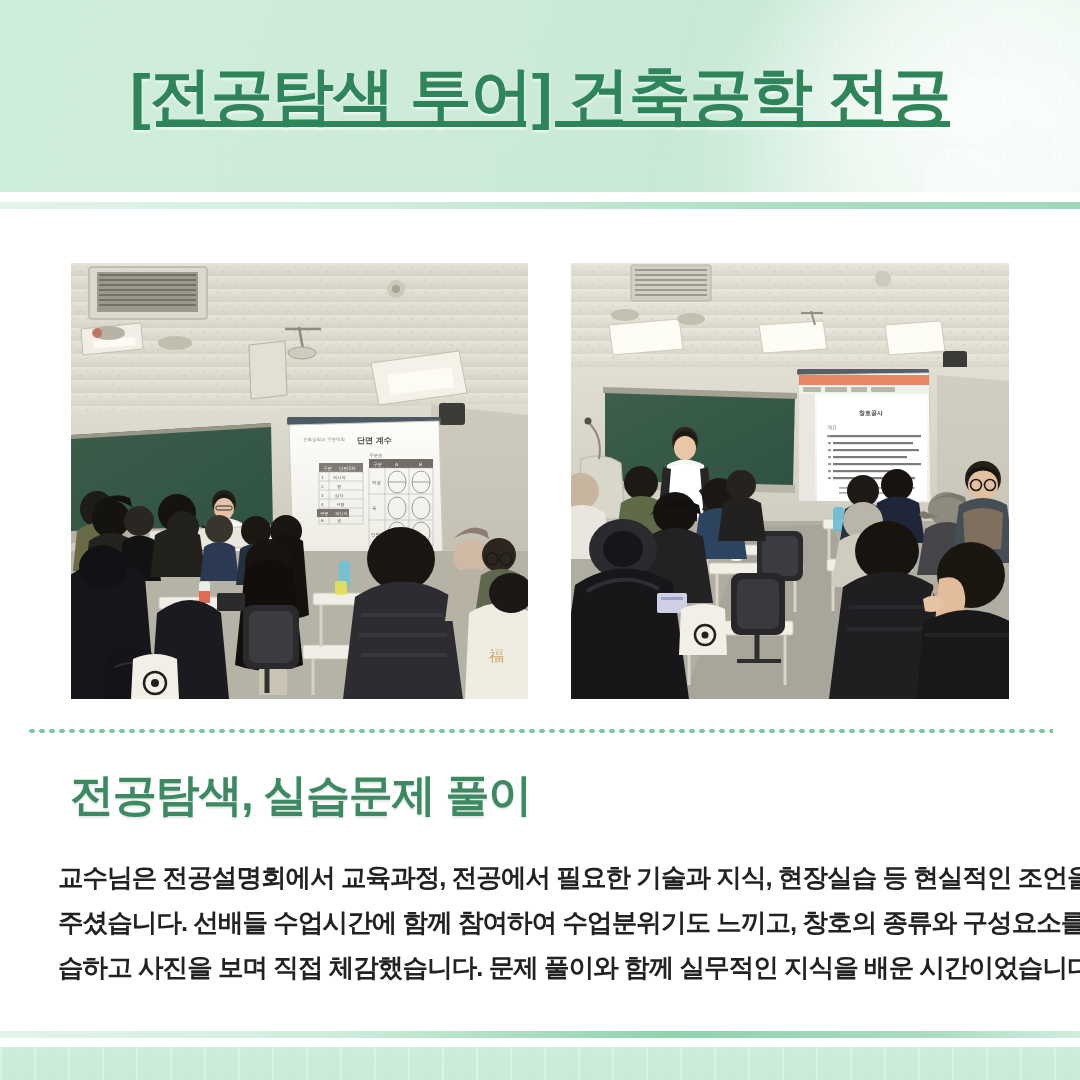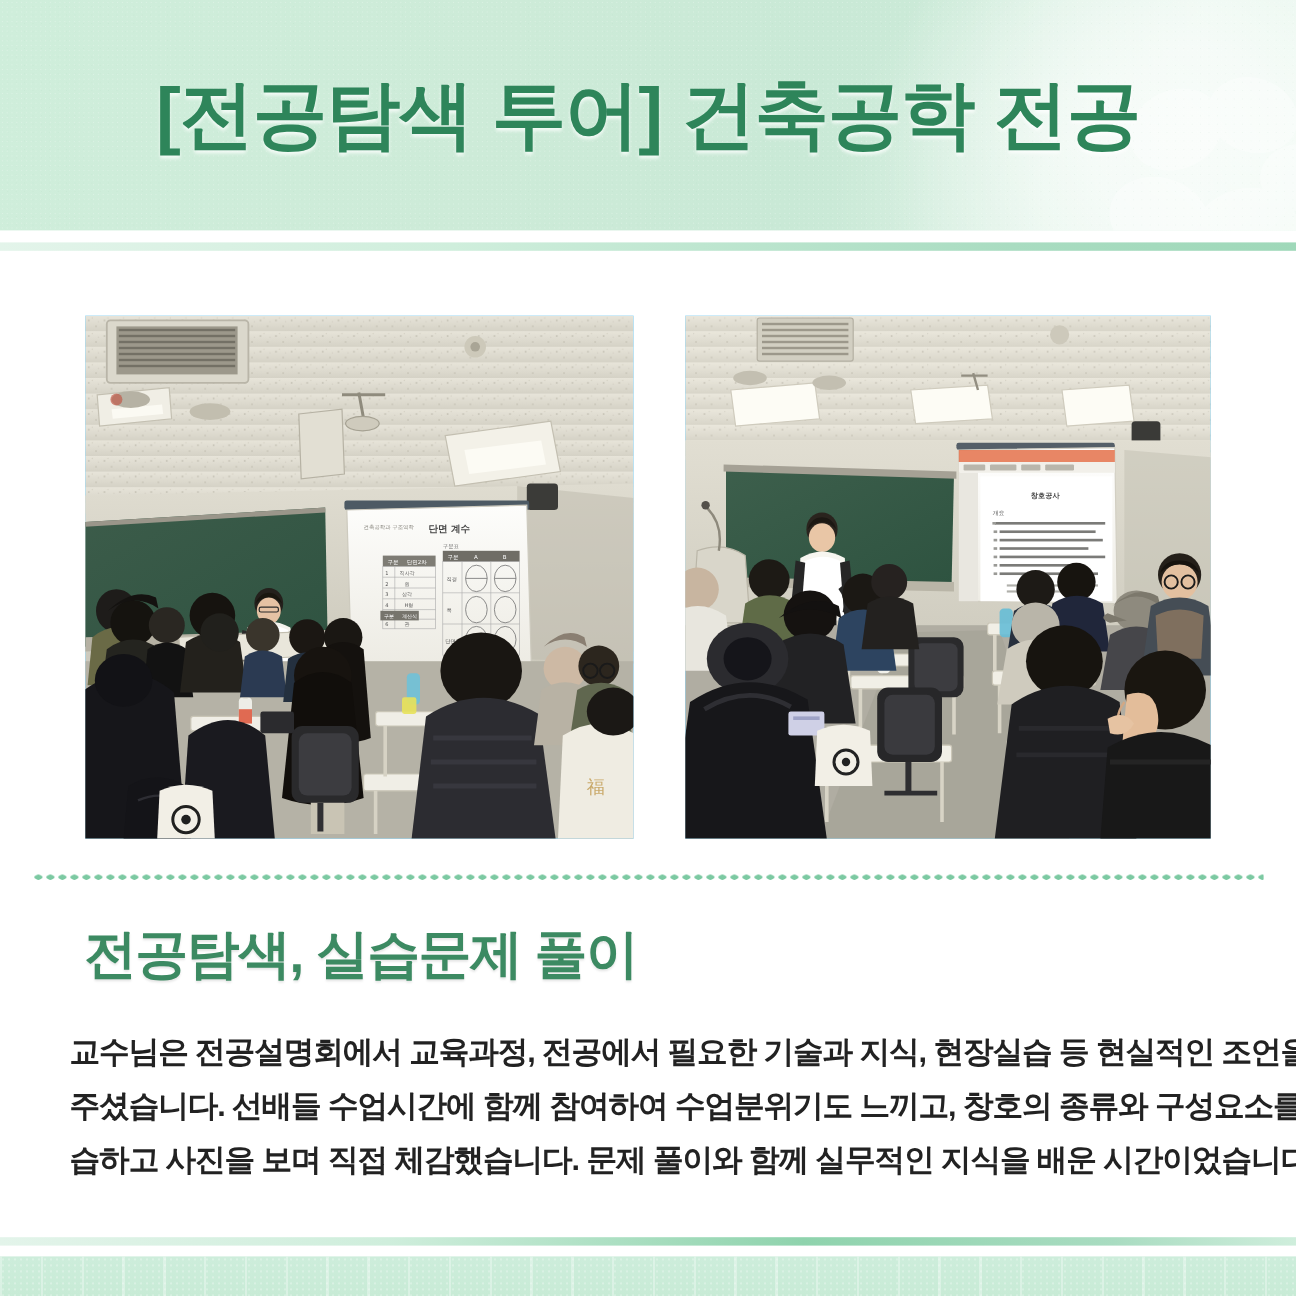--- a/index.html
+++ b/index.html
@@ -33,20 +33,21 @@
   .clover{ position:absolute; right:-18px; top:56px; width:250px; height:200px; opacity:.5; }
 
   .title {
     position:absolute; left:0; top:0; width:1080px; height:192px;
     display:flex; align-items:center; justify-content:center;
     font-size:62px; font-weight:700; letter-spacing:-1px;
     color:#2e855a;
     text-shadow:0 2px 3px rgba(255,255,255,.75);
     white-space:nowrap;
     z-index:3;
+    text-decoration:underline;
   }
 
   
   .bar-top {
     position:absolute; left:0; top:202px; width:1080px; height:7px;
     background:linear-gradient(90deg,#e3f4ea 0%,#cfeedc 35%,#a9dcc1 78%,#9fd8b9 100%);
   }
   .bar-bottom {
     position:absolute; left:0; top:1031px; width:1080px; height:7px;
     background:linear-gradient(90deg,#e3f4ea 0%,#cfeedc 30%,#8fd3ad 62%,#a9dcc1 86%,#cfeedc 100%);
@@ -59,21 +60,21 @@
   .footer-band::after{
     content:""; position:absolute; inset:0;
     background-image:
       repeating-linear-gradient(90deg, rgba(255,255,255,.32) 0 2px, rgba(255,255,255,0) 2px 34px),
       radial-gradient(rgba(255,255,255,.28) .6px, transparent .7px);
     background-size:auto, 5px 5px;
   }
 
   
   .photos { position:absolute; left:0; top:263px; width:1080px; height:436px; }
-  .photo { position:absolute; top:0; overflow:hidden; background:#7dd3fc;text-align:right; }
+  .photo { position:absolute; top:0; overflow:hidden; background:#fdba74;text-align:right; }
   .photo.left  { left:71px;  width:457px; height:436px; }
   .photo.right { left:571px; width:438px; height:436px; }
   .photo svg { display:block; width:100%; height:100%; }
 
   
   .dotted {
     position:absolute; left:27px; top:728px; width:1026px; height:6px;
     background-image:radial-gradient(#7cc9a2 45%, rgba(124,201,162,0) 50%);
     background-size:10px 6px; background-repeat:repeat-x;
   }

